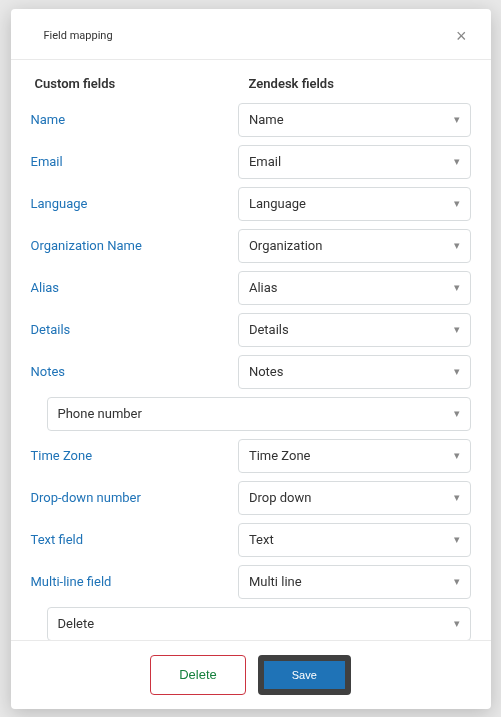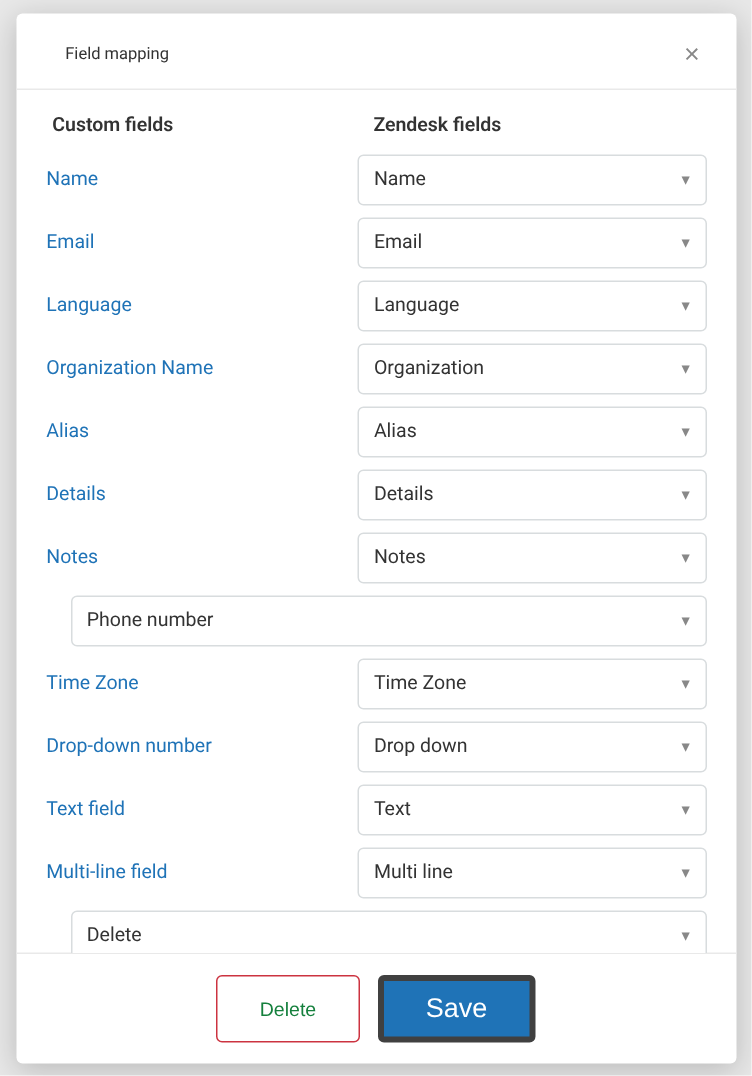--- a/index.html
+++ b/index.html
@@ -126,25 +126,25 @@
       border: 1px solid #cc3340;
       border-radius: 4px;
       background: #fff;
       color: #15803d;
       font-size: 13px;
       cursor: pointer;
       font-weight: 500;
     }
     .btn-save {
       padding: 8px 28px;
-      border: 4px solid #404040;
+      border: 6px solid #404040;
       border-radius: 4px;
       background: #1f73b7;
       color: #fff;
-      font-size: 18px;
+      font-size: 11px;
       cursor: pointer;
       font-weight: 500;
     }
   </style>
 </head>
 <body>
 
 <div class="modal">
   <div class="modal-header">
     <span class="modal-title">Field mapping</span>

